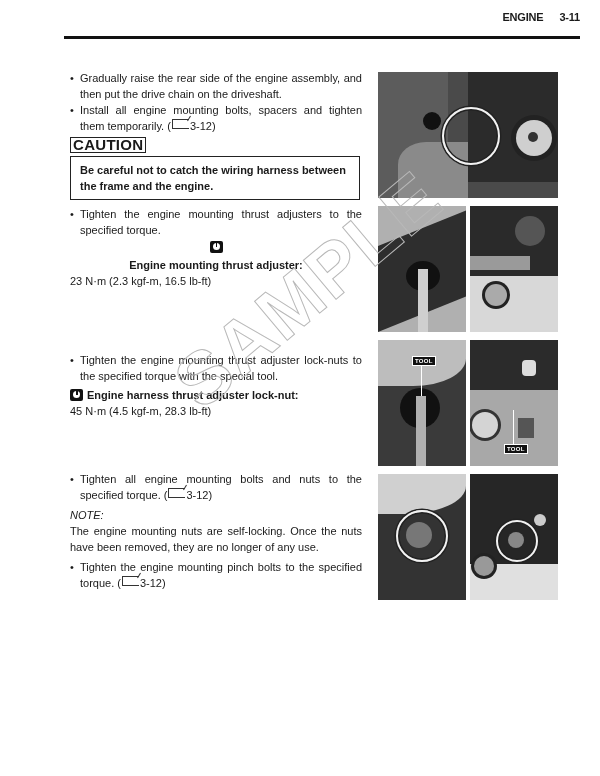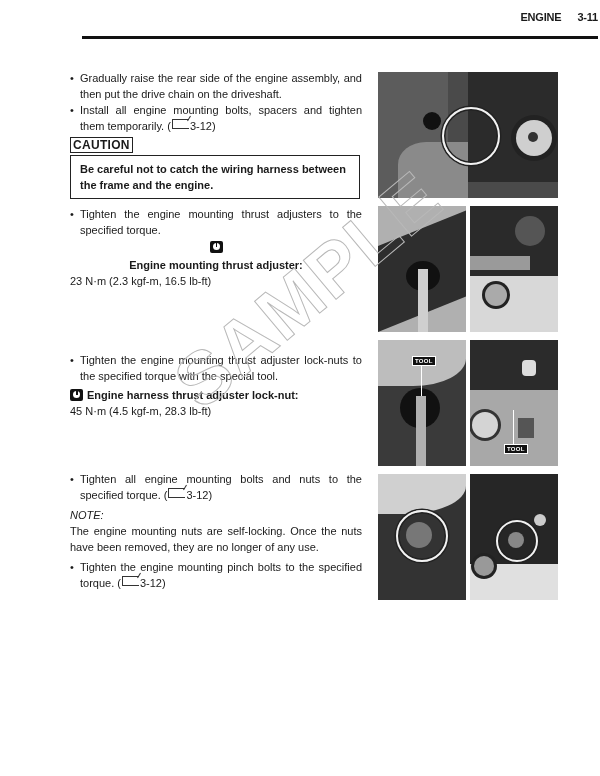--- a/index.html
+++ b/index.html
@@ -1,30 +1,30 @@
 <!DOCTYPE html>
 <html><head>
 <meta charset="utf-8">
 <style>
   html, body { margin:0; padding:0; background:#ffffff; }
   body { width:600px; height:776px; position:relative; overflow:hidden;
          font-family:"Liberation Sans", sans-serif; color:#1a1a1a; }
-  .header { position:absolute; left:82px; top:0; width:516px; height:40px; }
+  .header { position:absolute; left:64px; top:0; width:516px; height:40px; }
   .header-text { position:absolute; right:0; top:11px; font-weight:bold; font-size:11px; letter-spacing:-0.2px; }
   .header-text span { display:inline-block; }
   .header-text .sep { width:16px; }
   .header-rule { position:absolute; left:0; right:0; top:36px; height:3px; background:#111; }
 
   .col { position:absolute; left:70px; width:292px; font-size:11px; line-height:16px; }
   .bullet { position:relative; padding-left:10px; text-align:justify; text-align-last:left; }
   .bullet::before { content:"\2022"; position:absolute; left:0; top:0; }
   .ref-icon { display:inline-block; width:16px; height:8px; border:1px solid #333; border-right:none; position:relative; top:-1px; margin:0 1px; }
   .ref-icon::after { content:""; position:absolute; right:-3px; top:-2px; width:6px; height:1px; background:#333; transform:rotate(-60deg); }
 
-  .caution-label { display:inline-block; border:1.5px solid #222; font-weight:bold; font-size:12px; padding:0 2px; line-height:14px; letter-spacing:0.3px; }
+  .caution-label { display:inline-block; border:1.5px solid #222; font-weight:bold; font-size:15px; padding:0 2px; line-height:14px; letter-spacing:0.3px; }
   .caution-box { border:1.5px solid #222; padding:5px 9px; font-weight:bold; font-size:11px; line-height:16px; width:270px; margin-top:2px; }
 
   .torque-title { font-weight:bold; display:flex; align-items:center; gap:4px; }
   .torque-icon { width:13px; height:12px; background:#111; border-radius:2px; position:relative; display:inline-block; }
   .torque-icon::before { content:""; position:absolute; left:3px; top:2px; width:7px; height:7px; border-radius:50%; background:#fff; }
   .torque-icon::after { content:""; position:absolute; left:6px; top:1px; width:1.5px; height:5px; background:#111; }
   .torque-value { font-weight:normal; text-align:left; }
 
   .note-label { font-style:italic; margin-top:4px; }
   .note-text { text-align:justify; }

